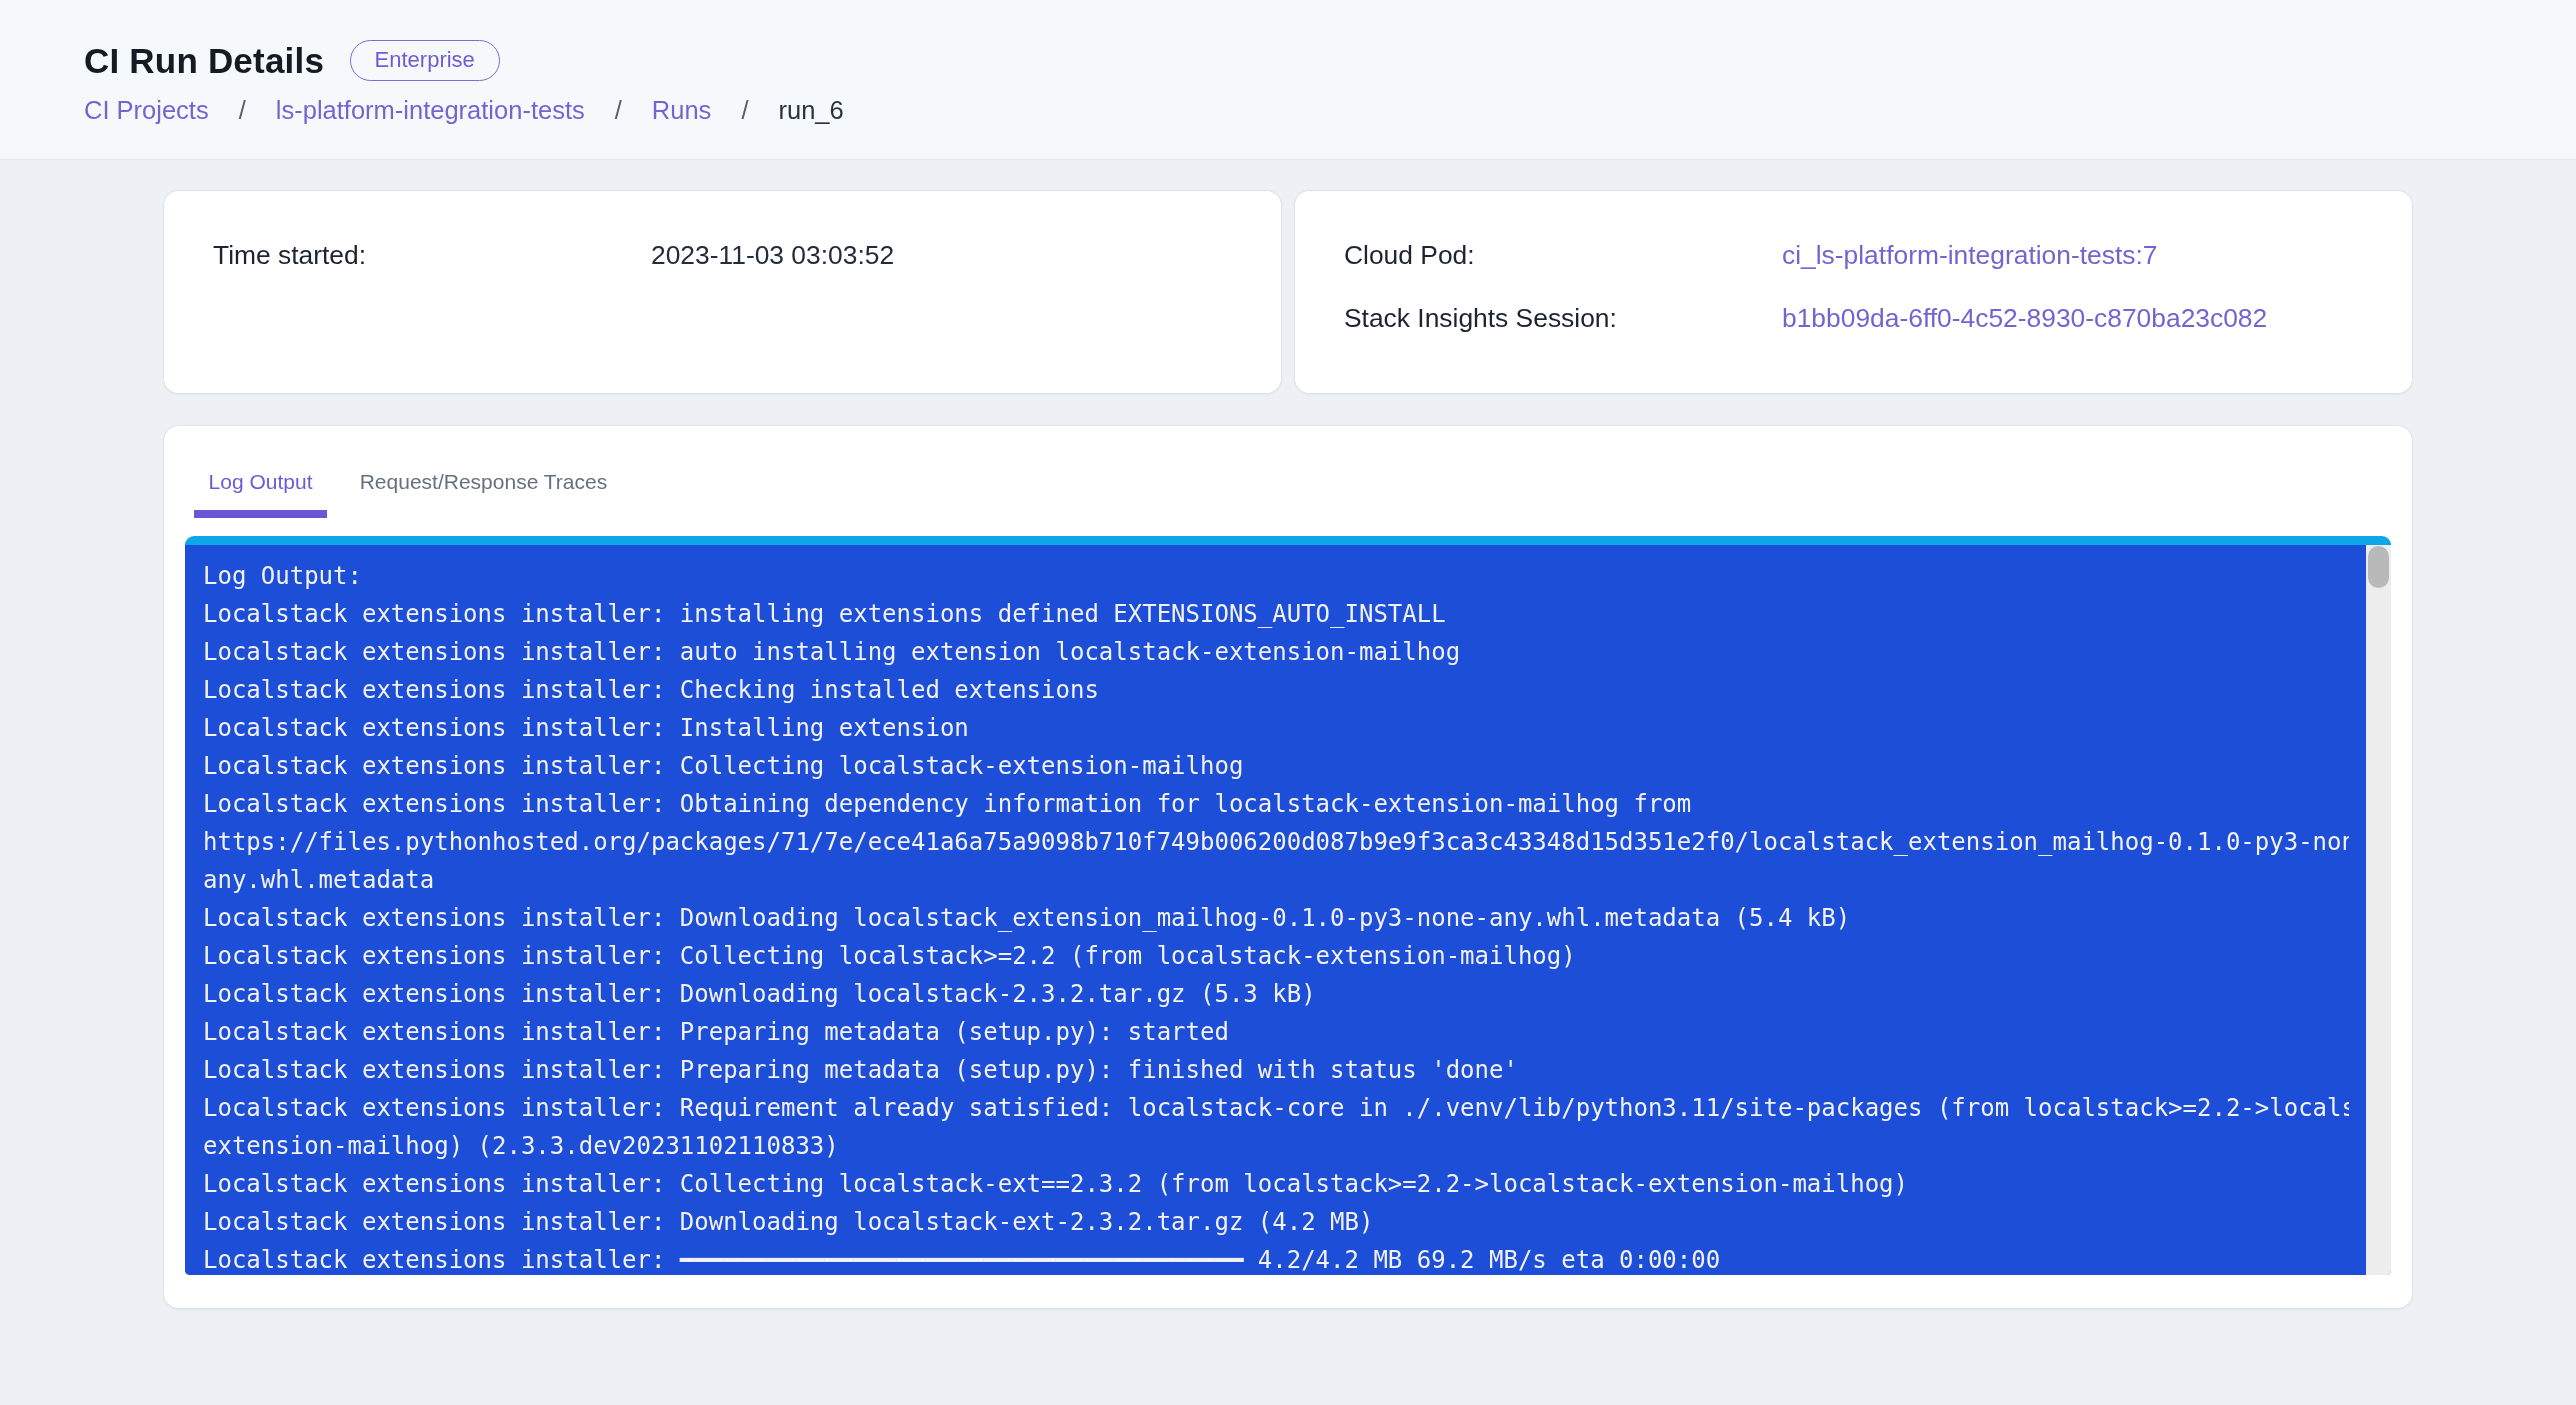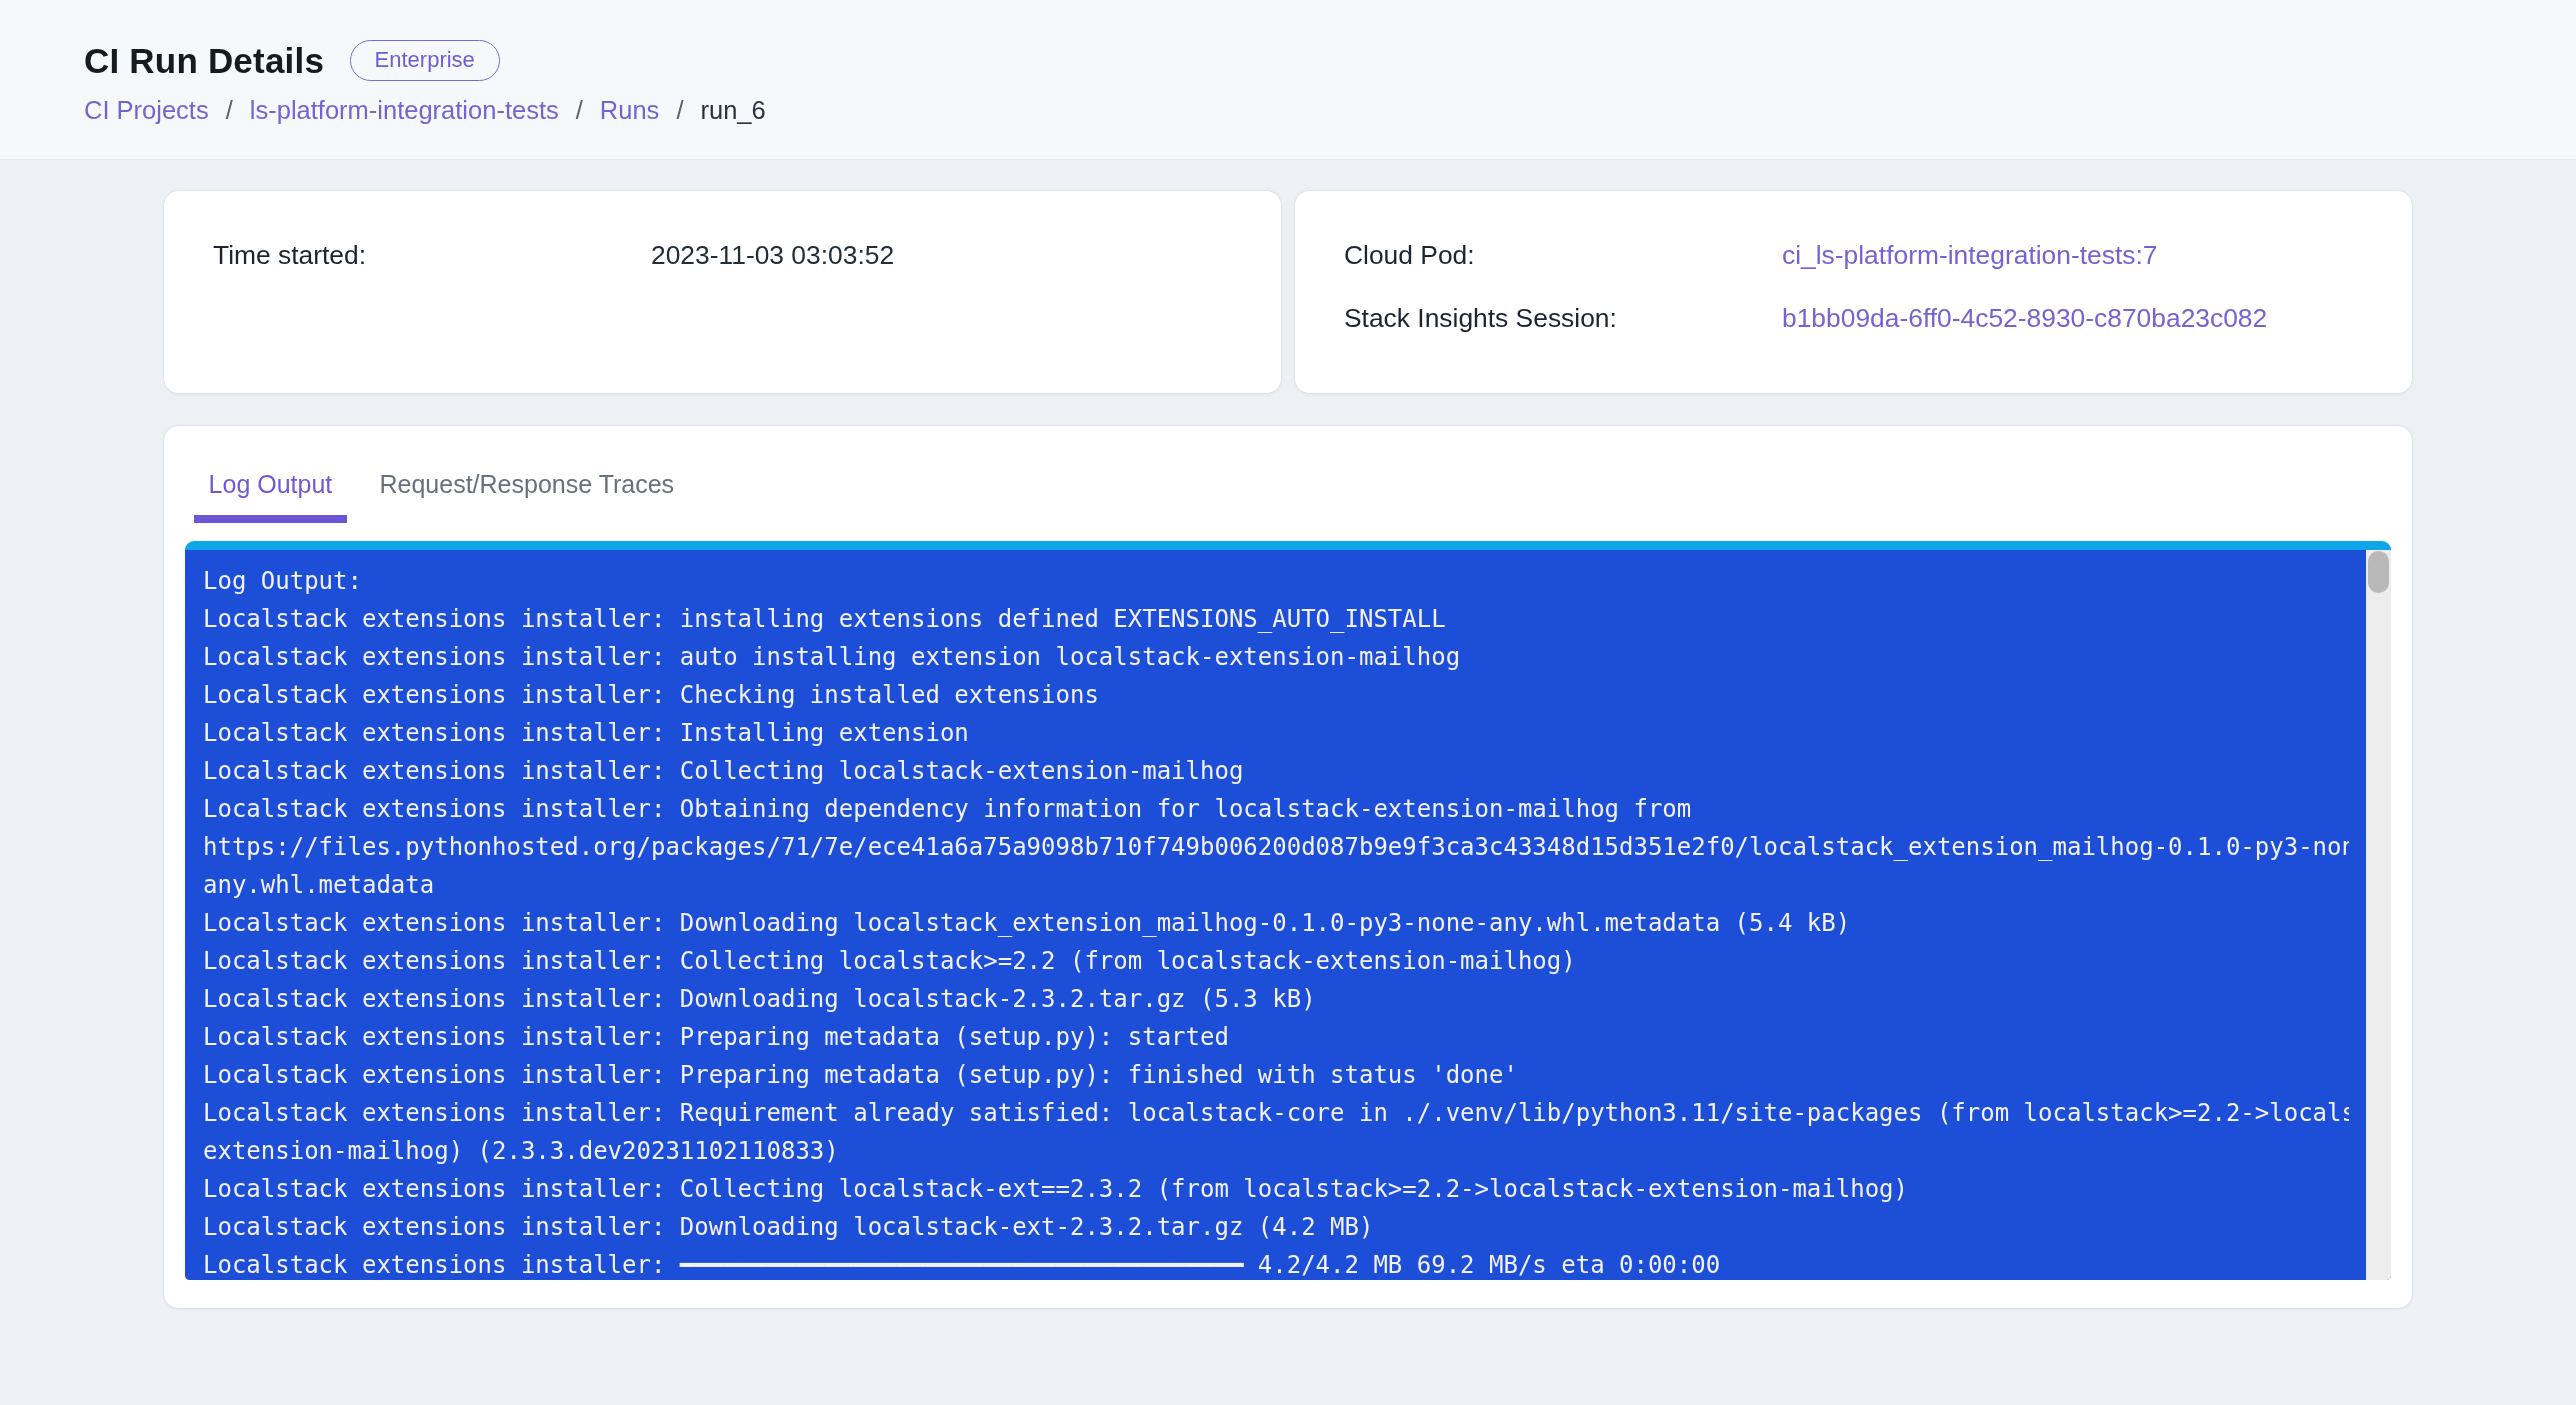--- a/index.html
+++ b/index.html
@@ -33,21 +33,21 @@
     padding: 6.4px 24px;
     font-size: 22px;
     line-height: 1.2;
     background: transparent;
   }
   .breadcrumb {
     margin-top: 14.6px;
     font-size: 25.5px;
     display: flex;
     align-items: center;
-    gap: 17px;
+    gap: 30px;
   }
   .crumb-link { color: #7265d2; text-decoration: none; cursor: pointer; }
   .crumb-sep { color: #57606c; }
   .crumb-current { color: #2b3340; }
 
   
   .cards-row {
     display: flex;
     gap: 14px;
     margin: 31px 164px 0 164px;
@@ -77,21 +77,21 @@
     margin: 33px 164px 0 164px;
     background: #ffffff;
     border-radius: 14.6px;
     box-shadow: 0 0.9px 3.6px rgba(20,30,50,0.07), 0 0 0 0.9px rgba(20,30,50,0.03);
     padding: 38px 21px 13.7px 21px;
     height: 882px;
   }
   .tabs-row { display: flex; padding-left: 9px; }
   .tab {
     position: relative;
-    font-size: 25px;
+    font-size: 21px;
     padding: 5.5px 14.6px 24px 14.6px;
     cursor: pointer;
     color: #66707f;
     white-space: nowrap;
   }
   .tab + .tab { margin-left: 18px; }
   .tab--active { color: #6f5ad6; font-weight: 500; }
   .tab--active::after {
     content: "";
     position: absolute;

